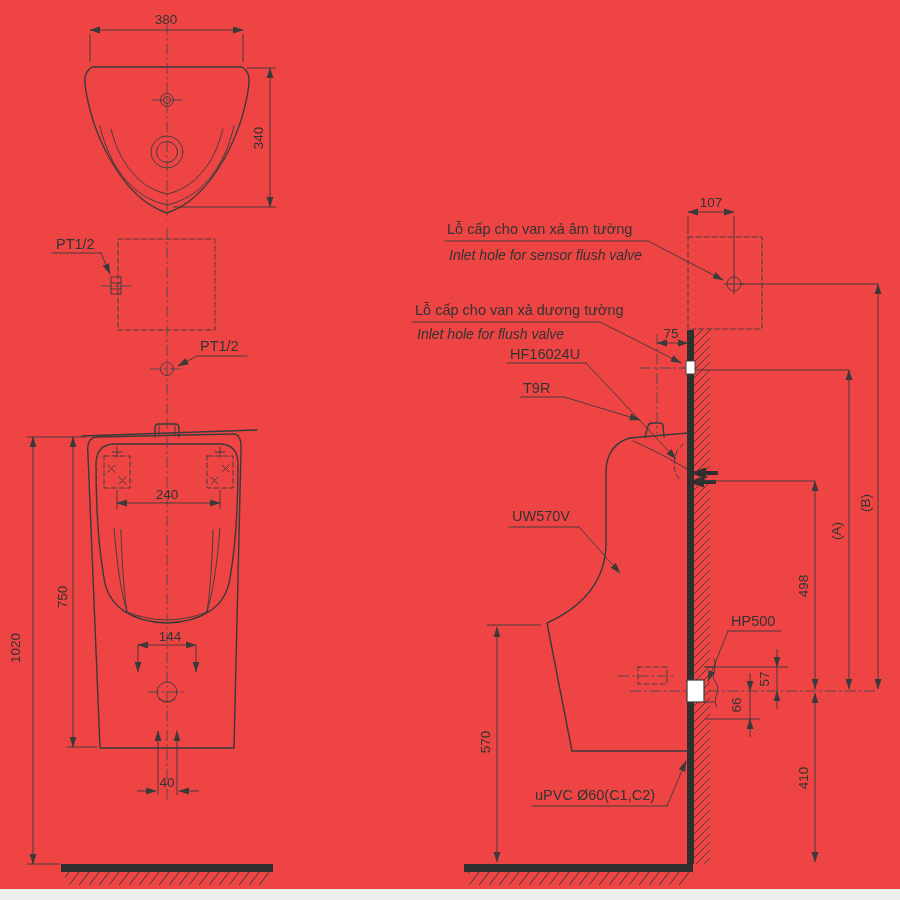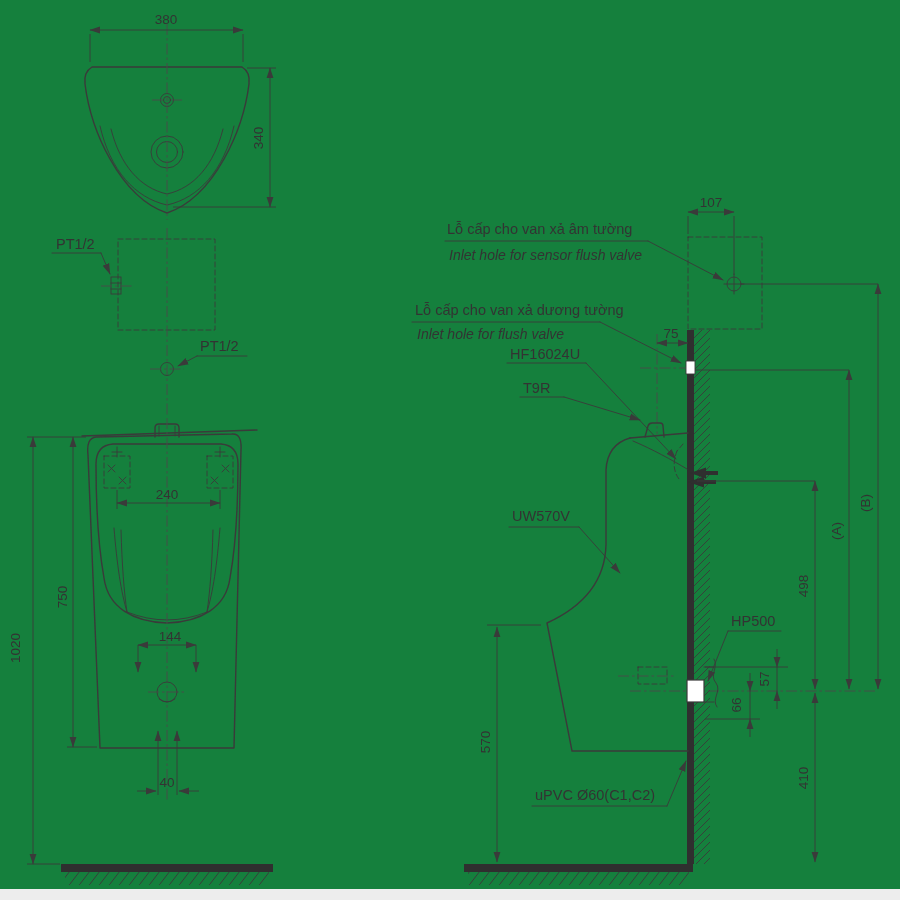--- a/index.html
+++ b/index.html
@@ -1,16 +1,16 @@
 <!DOCTYPE html>
 <html><head>
 <meta charset="utf-8">
 <style>
   html,body{margin:0;padding:0;background:#ffffff;}
-  .canvas{position:relative;width:900px;height:900px;background:#15803d;overflow:hidden;}
+  .canvas{position:relative;width:900px;height:900px;background:#ef4444;overflow:hidden;}
   svg{display:block}
   .st{stroke:#3a3a3a;fill:none;stroke-width:1.4;stroke-linecap:round;stroke-linejoin:round}
   .tn{stroke:#3a3a3a;fill:none;stroke-width:0.9;stroke-linecap:round}
   .dm{stroke:#3a3a3a;fill:none;stroke-width:0.9}
   .ds{stroke-dasharray:5 3}
   .cl{stroke:#4a4a4a;fill:none;stroke-width:0.9;stroke-dasharray:11 3 2.5 3}
   .fl{fill:#2f2f2f;stroke:none}
   text{fill:#333333;font-family:"Liberation Sans","DejaVu Sans",sans-serif}
   .td{font-size:13.5px;text-anchor:middle}
   .tl{font-size:14.5px}

